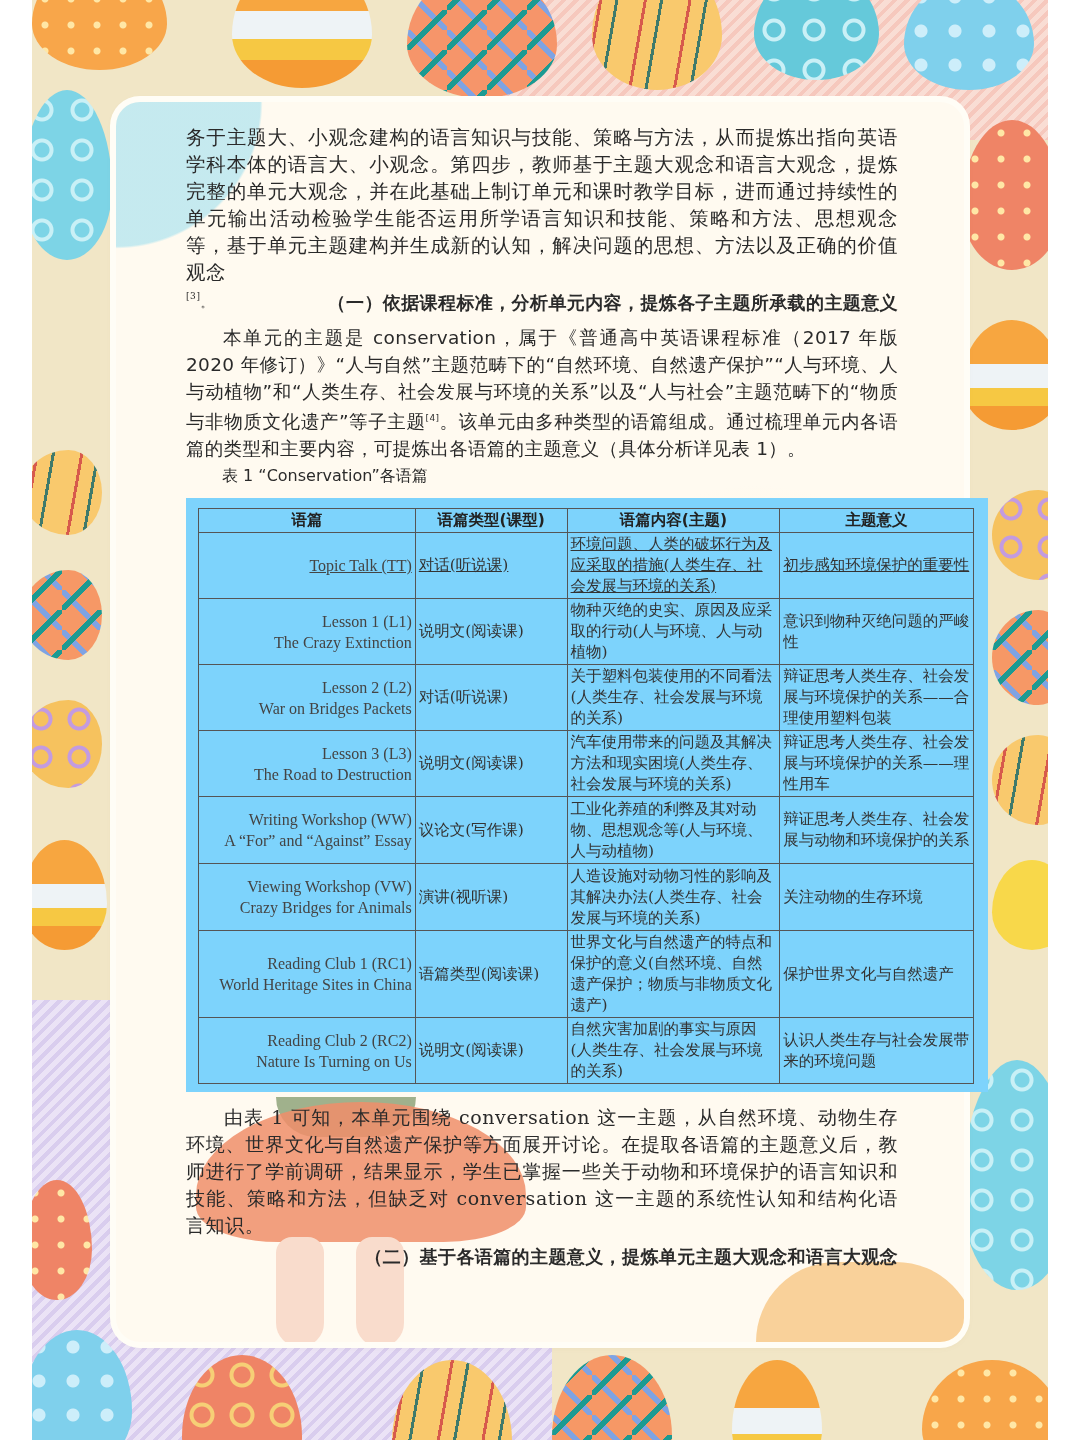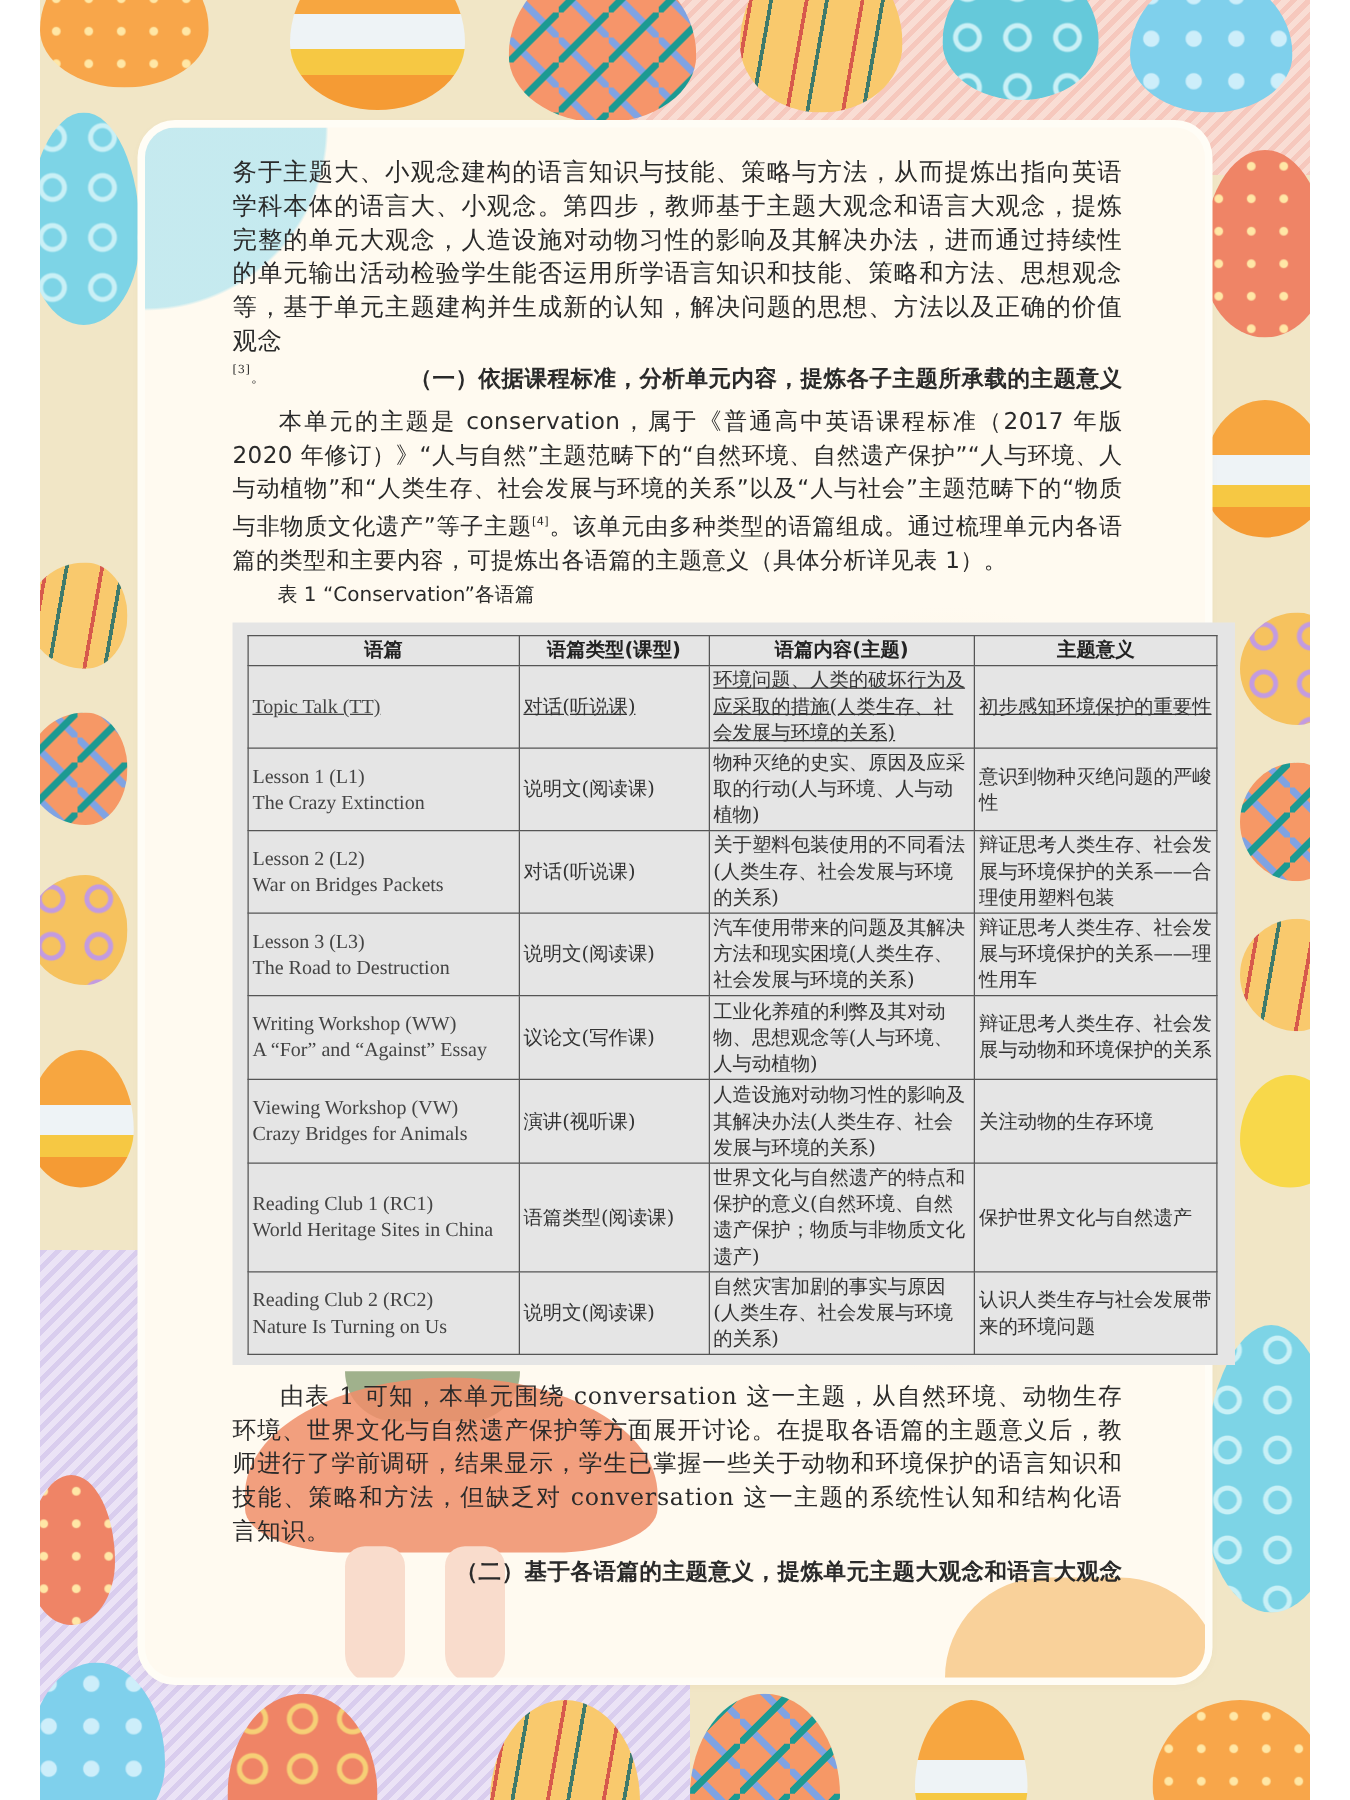--- a/index.html
+++ b/index.html
@@ -60,29 +60,29 @@
   
   .text { position: absolute; left: 186px; width: 712px; z-index: 3; }
   .p { font-size: 19.5px; line-height: 27px; text-align: justify; letter-spacing: 0.6px; }
   .indent { text-indent: 2em; }
   .sup { font-size: 9px; vertical-align: super; }
   .h2 { font-weight: bold; font-size: 18px; text-align: right; padding-left: 42px; letter-spacing: 0.4px; }
   .caption { font-family: "DejaVu Sans", "Liberation Sans", sans-serif; font-size: 16px; padding-left: 36px; }
 
   
   .table-wrap { position: absolute; left: 186px; top: 498px; width: 802px; height: 594px;
-    background: #e5e5e5; z-index: 3; padding: 10px 14px 0 12px; }
+    background: #7dd3fc; z-index: 3; padding: 10px 14px 0 12px; }
   table { border-collapse: collapse; width: 776px; font-size: 15.5px; color: #333; line-height: 21px; }
   td, th { border: 1.5px solid #555; vertical-align: middle; padding: 1px 3px; text-align: left; }
   th { font-family: "DejaVu Sans", "Liberation Sans", sans-serif; font-weight: bold; text-align: center; height: 24px; font-size: 15.5px; color: #222; }
   td.en { font-family: "Liberation Serif", serif; font-size: 16px; color: #444; }
   .col1 { width: 217px; } .col2 { width: 152px; } .col3 { width: 213px; } .col4 { width: 194px; }
   tr.r1 td { height: 57px; text-decoration: underline; } tr.r2 td { height: 66px; } tr.r3 td { height: 66px; } tr.r4 td { height: 66px; }
   tr.r5 td { height: 67px; } tr.r6 td { height: 67px; } tr.r7 td { height: 87px; } tr.r8 td { height: 66px; }
-  .line { display: block; }
+  .line { display: block; text-align: right; }
 </style>
 </head>
 <body>
 
 <div class="bg">
   <div class="stripe-pink"></div>
   <div class="stripe-lav"></div>
   <div class="stripe-lav2"></div>
 
   <div class="egg dots-star" style="left:0;top:-40px;width:135px;height:110px;background-color:#f8a64a;"></div>
@@ -119,21 +119,21 @@
   <div class="card-tint-left"></div>
   <div class="card-glow"></div>
   <div class="figure-waist"></div>
   <div class="figure-skirt"></div>
   <div class="figure-leg1"></div>
   <div class="figure-leg2"></div>
   <div class="cloud"></div>
 </div>
 
 <div class="text p" style="top:124px;">
-  <span>务于主题大、小观念建构的语言知识与技能、策略与方法，从而提炼出指向英语学科本体的语言大、小观念。第四步，教师基于主题大观念和语言大观念，提炼完整的单元大观念，人造设施对动物习性的影响及其解决办法，进而通过持续性的单元输出活动检验学生能否运用所学语言知识和技能、策略和方法、思想观念等，基于单元主题建构并生成新的认知，解决问题的思想、方法以及正确的价值观念</span>
+  <span>务于主题大、小观念建构的语言知识与技能、策略与方法，从而提炼出指向英语学科本体的语言大、小观念。第四步，教师基于主题大观念和语言大观念，提炼完整的单元大观念，并在此基础上制订单元和课时教学目标，进而通过持续性的单元输出活动检验学生能否运用所学语言知识和技能、策略和方法、思想观念等，基于单元主题建构并生成新的认知，解决问题的思想、方法以及正确的价值观念</span>
   <div style="line-height:20px;">
     <span class="sup">[3]</span><span style="font-size:12px;">。</span>
   </div>
 </div>
 
 <div class="text h2" style="top:291px;">（一）依据课程标准，分析单元内容，提炼各子主题所承载的主题意义</div>
 
 <div class="text p indent" style="top:324px; font-family:'DejaVu Sans','Liberation Sans',sans-serif; font-size:18.5px; letter-spacing:0.3px;">
   <span>本单元的主题是 conservation，属于《普通高中英语课程标准（2017 年版 2020 年修订）》“人与自然”主题范畴下的“自然环境、自然遗产保护”“人与环境、人与动植物”和“人类生存、社会发展与环境的关系”以及“人与社会”主题范畴下的“物质与非物质文化遗产”等子主题</span><span class="sup">[4]</span><span>。该单元由多种类型的语篇组成。通过梳理单元内各语篇的类型和主要内容，可提炼出各语篇的主题意义（具体分析详见表 1）。</span>
 </div>

